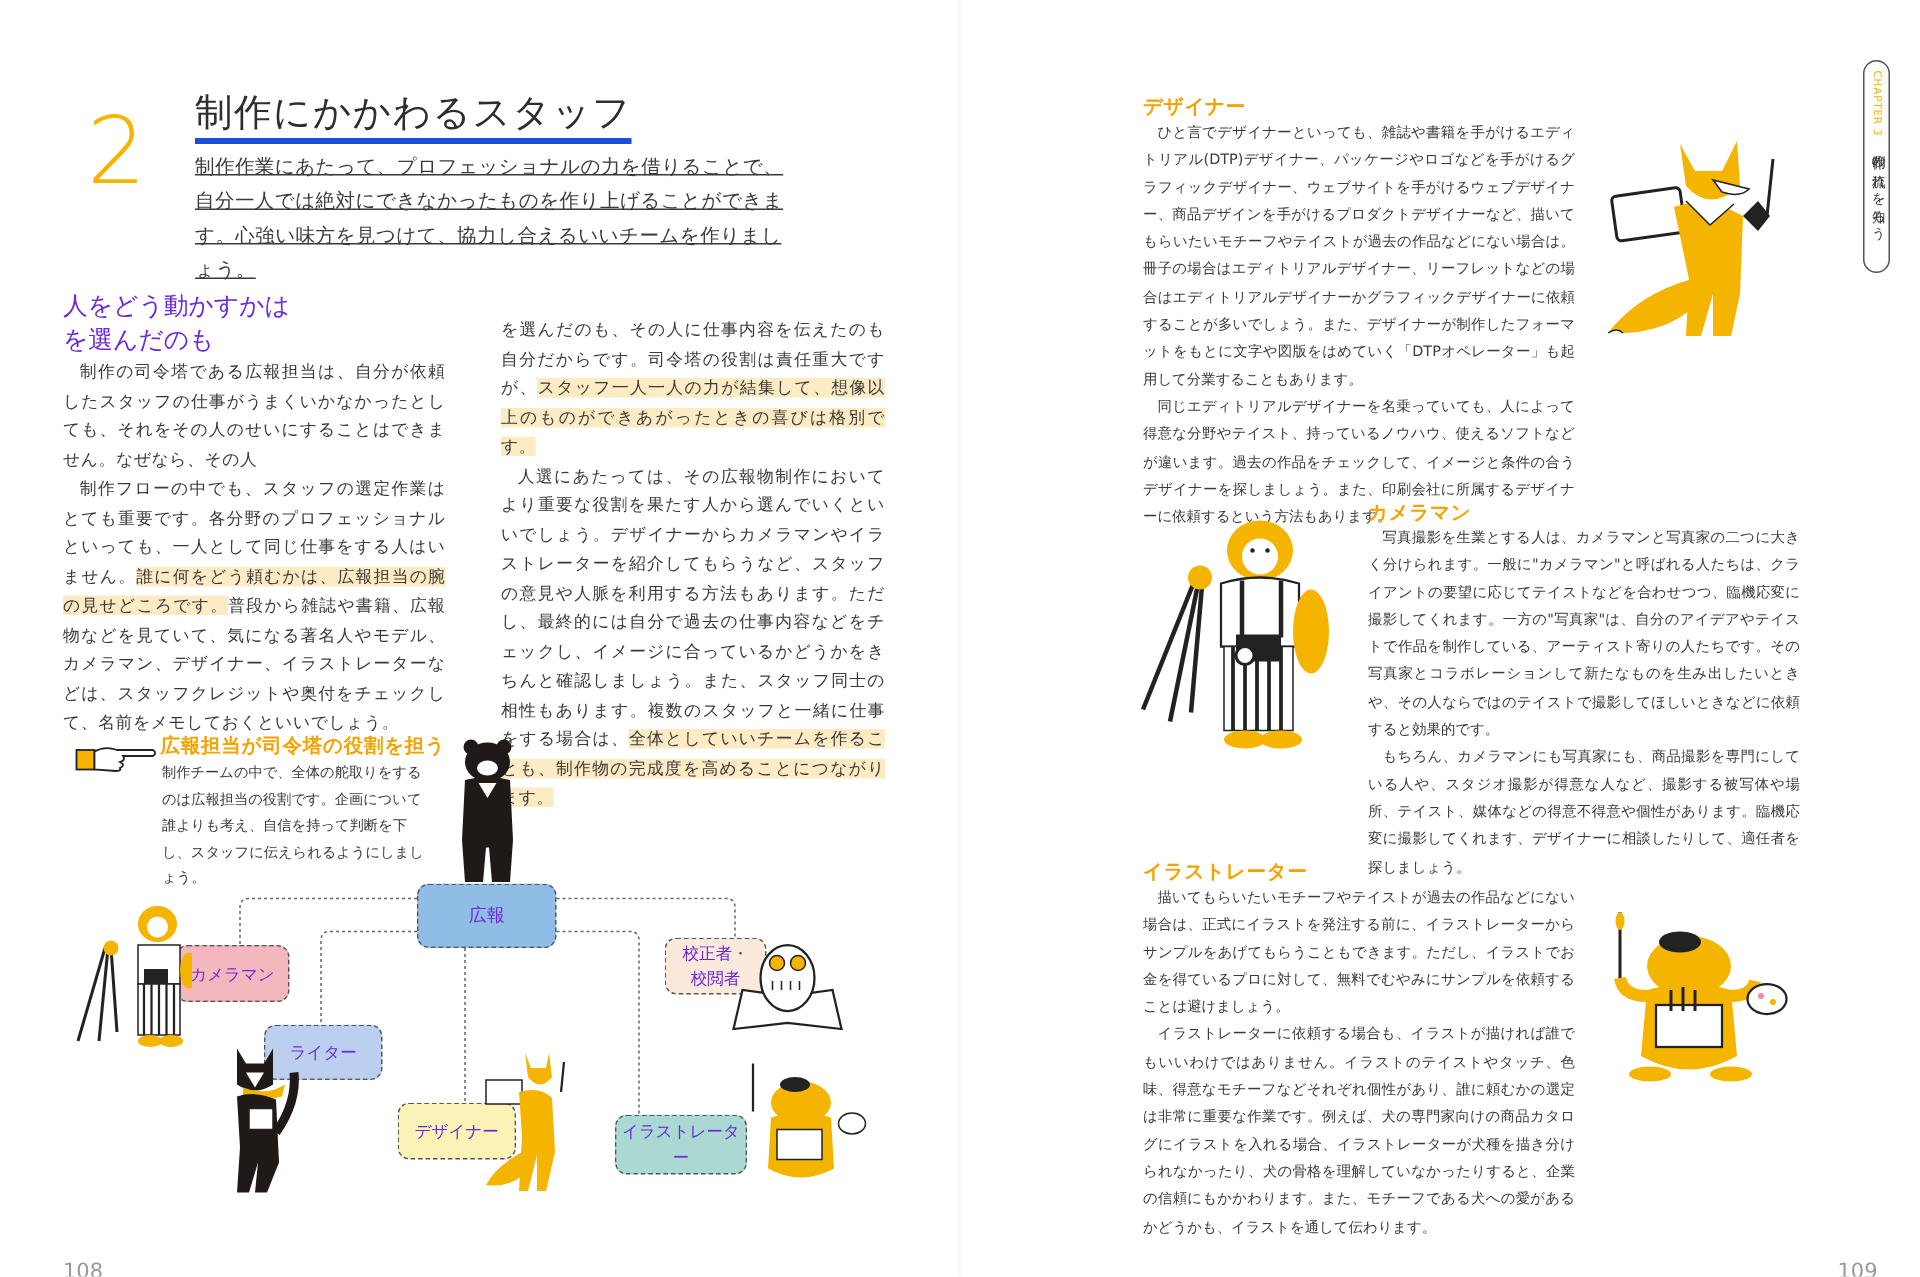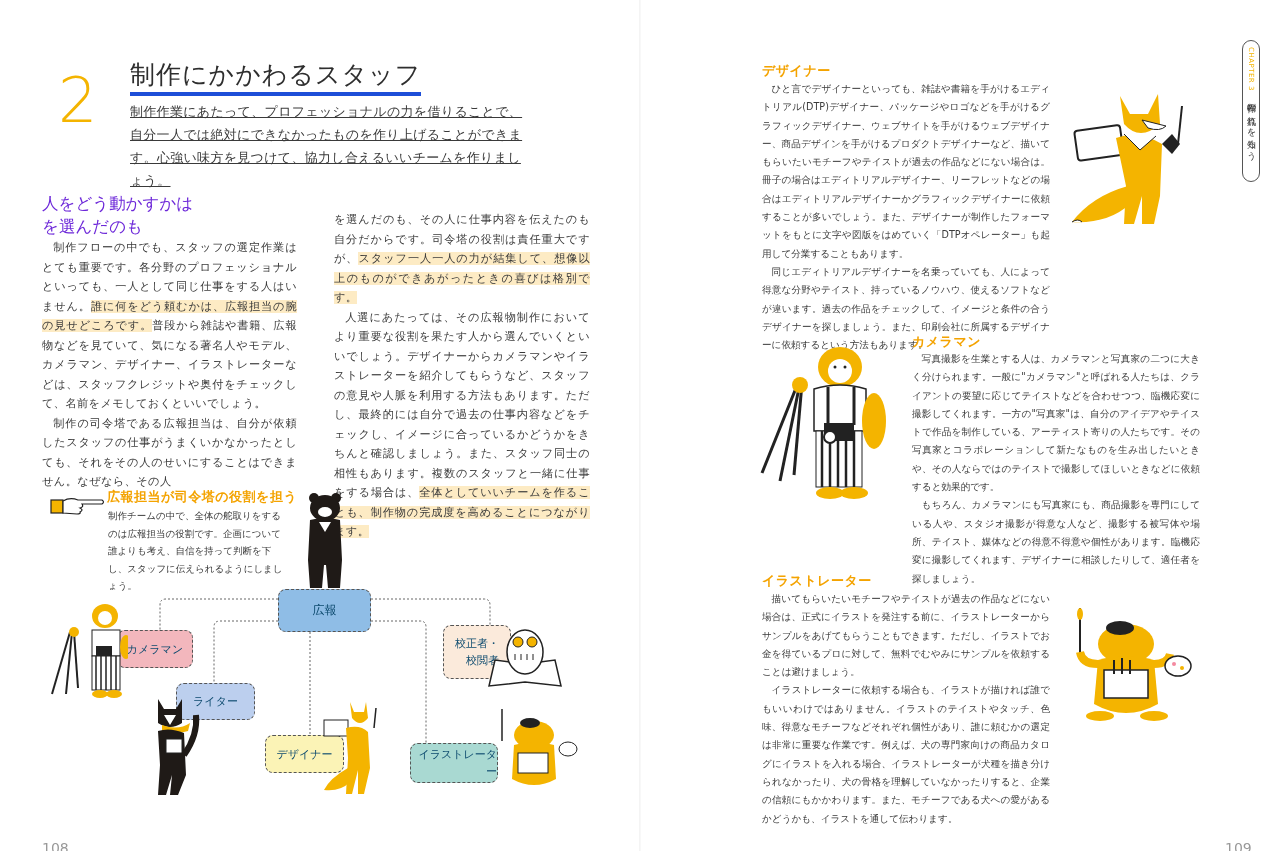--- a/index.html
+++ b/index.html
@@ -26,26 +26,26 @@
   .hl { background: #fdebc4; }
 
   
   .pointer { position: absolute; left: 50px; top: 494px; width: 55px; height: 24px; }
   .callout-title { position: absolute; left: 107px; top: 488px; font-size: 13px; font-weight: bold; color: #f4a300; letter-spacing: 0.5px; }
   .callout-body { position: absolute; left: 108px; top: 507px; width: 180px; font-size: 9.5px; line-height: 17.5px; color: #3a3a3a; }
 
   
   .org { position: absolute; left: 0; top: 0; width: 640px; height: 851px; pointer-events: none; }
   .box { position: absolute; border: 1.5px dashed #555; border-radius: 8px; display: flex; align-items: center;
-         justify-content: center; font-size: 11px; color: #0c4a6e; text-align: right; line-height: 17px; pointer-events: auto; }
+         justify-content: center; font-size: 11px; color: #6d28d9; text-align: center; line-height: 17px; pointer-events: auto; }
   .box-pr { left: 278px; top: 589px; width: 93px; height: 43px; background: #8fbde6; font-size: 12px; }
   .box-cam { left: 117px; top: 630px; width: 76px; height: 38px; background: #f3b7bd; }
   .box-wri { left: 176px; top: 683px; width: 79px; height: 37px; background: #bccfee; }
   .box-des { left: 265px; top: 735px; width: 79px; height: 38px; background: #fbf3b6; }
-  .box-pro { left: 443px; top: 625px; width: 68px; height: 54px; background: #fbeadb; }
+  .box-pro { left: 443px; top: 625px; width: 68px; height: 38px; background: #fbeadb; }
   .box-ill { left: 410px; top: 743px; width: 88px; height: 40px; background: #a9d9d2; }
 
   .illus { position: absolute; }
 
   
   .r-head { position: absolute; font-size: 13px; font-weight: bold; color: #f4a300; letter-spacing: 0.5px; }
   .r-body { position: absolute; font-size: 9.6px; line-height: 18.3px; color: #3a3a3a; text-align: justify; }
   .r-body p { text-indent: 1em; }
 
   .side-tab { position: absolute; left: 1242px; top: 40px; width: 18px; height: 142px; border: 1px solid #555;
@@ -64,22 +64,22 @@
   <div class="chap-num">2</div>
   <div class="chap-title">制作にかかわるスタッフ</div>
   <div class="lead">制作作業にあたって、プロフェッショナルの力を借りることで、自分一人では絶対にできなかったものを作り上げることができます。心強い味方を見つけて、協力し合えるいいチームを作りましょう。</div>
 
   <div class="sec-title">
     <div>人をどう動かすかは</div>
     <div>を選んだのも</div>
   </div>
 
   <div class="col col1">
+    <p>制作の司令塔である広報担当は、自分が依頼したスタッフの仕事がうまくいかなかったとしても、それをその人のせいにすることはできません。なぜなら、その人</p>
     <p><span>制作フローの中でも、スタッフの選定作業はとても重要です。各分野のプロフェッショナルといっても、一人として同じ仕事をする人はいません。</span><span class="hl">誰に何をどう頼むかは、広報担当の腕の見せどころです。</span><span>普段から雑誌や書籍、広報物などを見ていて、気になる著名人やモデル、カメラマン、デザイナー、イラストレーターなどは、スタッフクレジットや奥付をチェックして、名前をメモしておくといいでしょう。</span></p>
-    <p>制作の司令塔である広報担当は、自分が依頼したスタッフの仕事がうまくいかなかったとしても、それをその人のせいにすることはできません。なぜなら、その人</p>
   </div>
 
   <div class="col col2">
     <p style="text-indent:0"><span>を選んだのも、その人に仕事内容を伝えたのも自分だからです。司令塔の役割は責任重大ですが、</span><span class="hl">スタッフ一人一人の力が結集して、想像以上のものができあがったときの喜びは格別です。</span></p>
     <p><span>人選にあたっては、その広報物制作においてより重要な役割を果たす人から選んでいくといいでしょう。デザイナーからカメラマンやイラストレーターを紹介してもらうなど、スタッフの意見や人脈を利用する方法もあります。ただし、最終的には自分で過去の仕事内容などをチェックし、イメージに合っているかどうかをきちんと確認しましょう。また、スタッフ同士の相性もあります。複数のスタッフと一緒に仕事をする場合は、</span><span class="hl">全体としていいチームを作ることも、制作物の完成度を高めることにつながります。</span></p>
   </div>
 
   <svg class="pointer" viewBox="0 0 55 24">
     <rect x="1" y="6" width="12" height="13" fill="#f4b400" stroke="#222" stroke-width="1.2"></rect>
     <path d="M13 7 Q20 3 28 6 L52 6 Q55 8 52 10 L32 10 Q34 13 30 14 Q34 16 30 18 Q31 20 27 20 L13 19 Z" fill="#fff" stroke="#222" stroke-width="1.2"></path>

